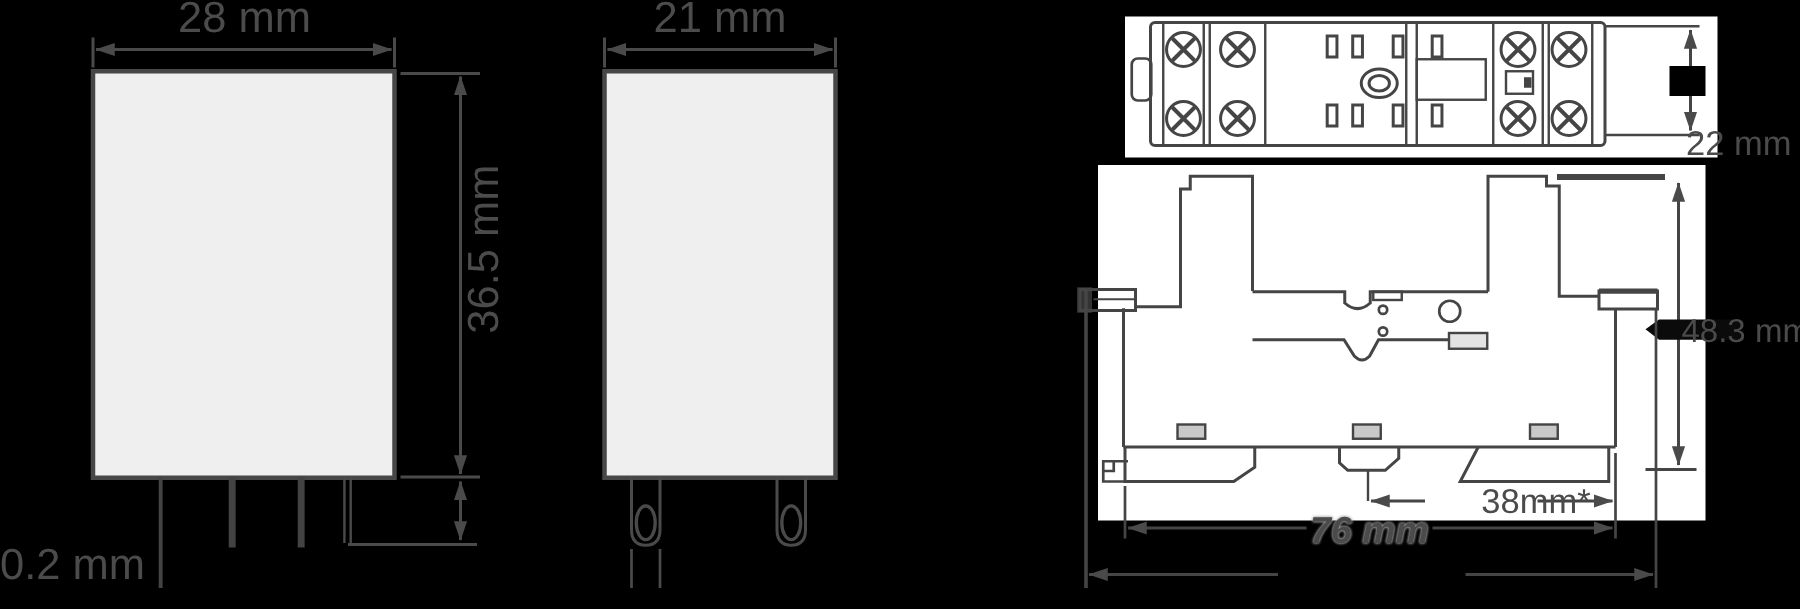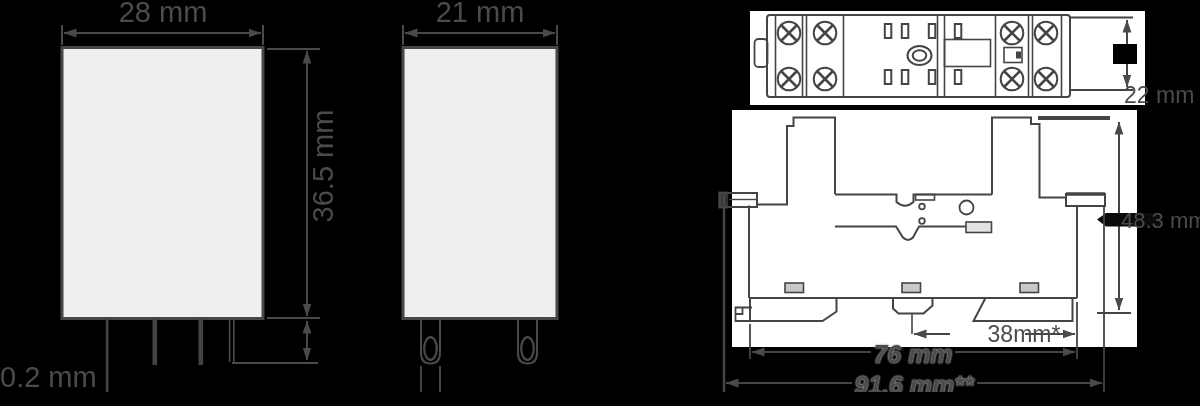--- a/index.html
+++ b/index.html
@@ -189,15 +189,14 @@
 
 
 <div class="lbl mid" style="left:1124px;top:43px;margin-top:40px;">22 mm</div>
 
 <div class="lbl" style="left:1121px;top:209px;font-size:22px;">48.3 mm</div>
 
 <div class="lbl mid ctr" style="left:948px;top:322px;width:80px;margin-left:36px;">38mm*</div>
 
 <div class="lbl ctr halo" style="left:853px;top:341px;width:120px;font-size:25px;font-weight:bold;">76 mm</div>
 
-<div class="lbl ctr halo" style="left:834px;top:372px;width:160px;font-size:25px;font-weight:bold;">91.6 mm**</div>
 
 </div>
 
 </body></html>

